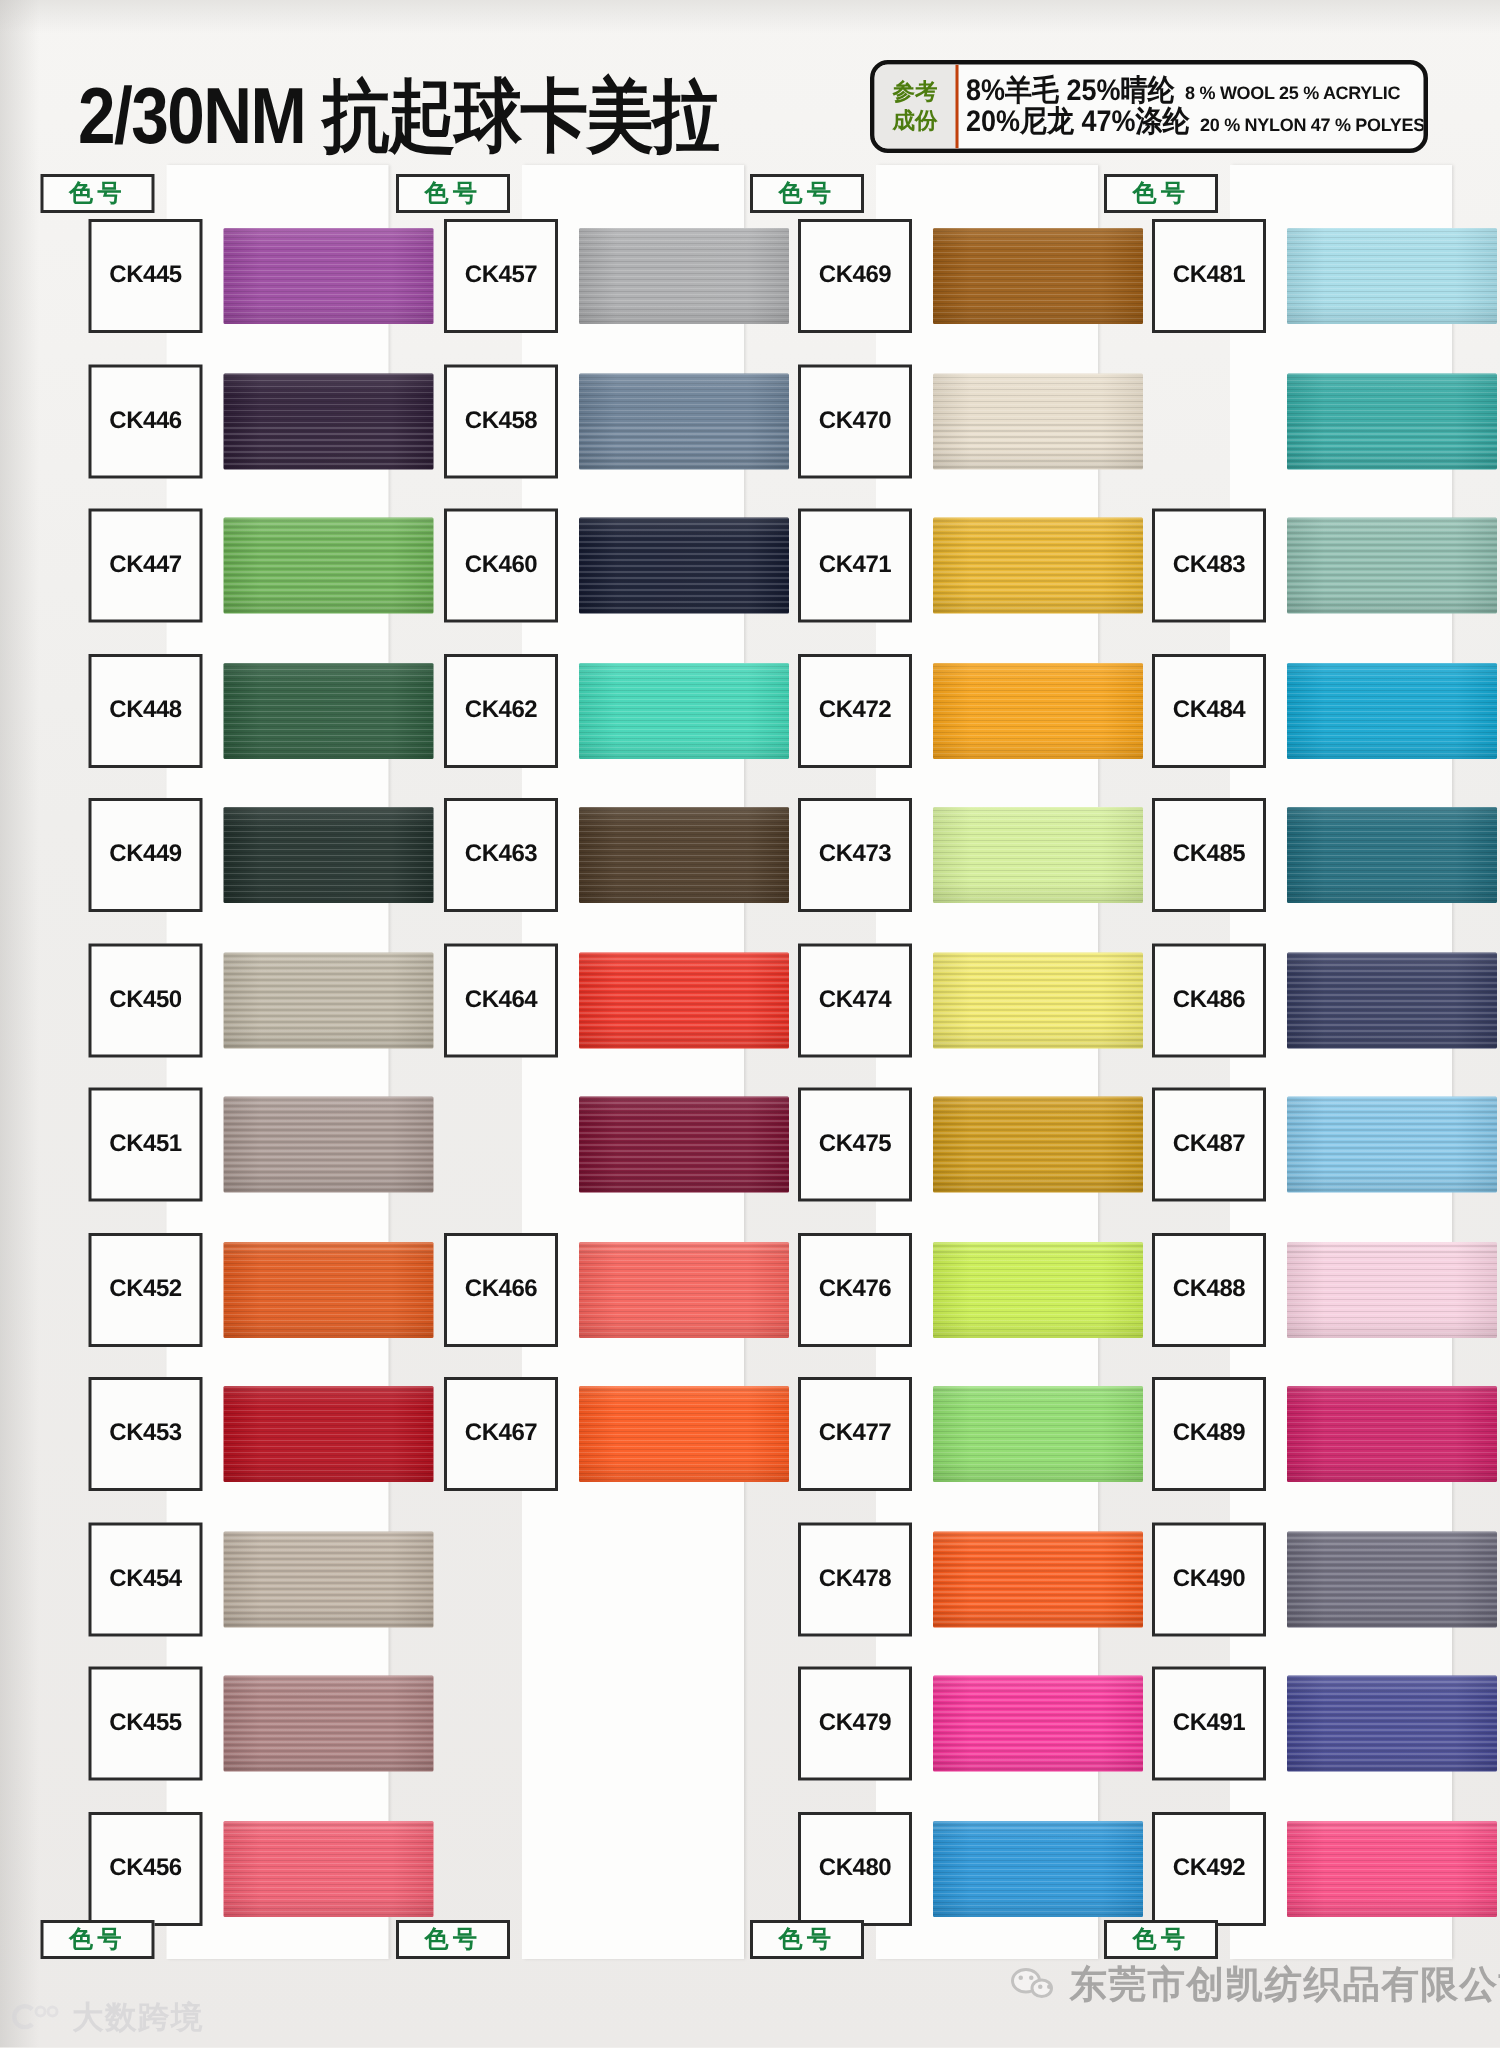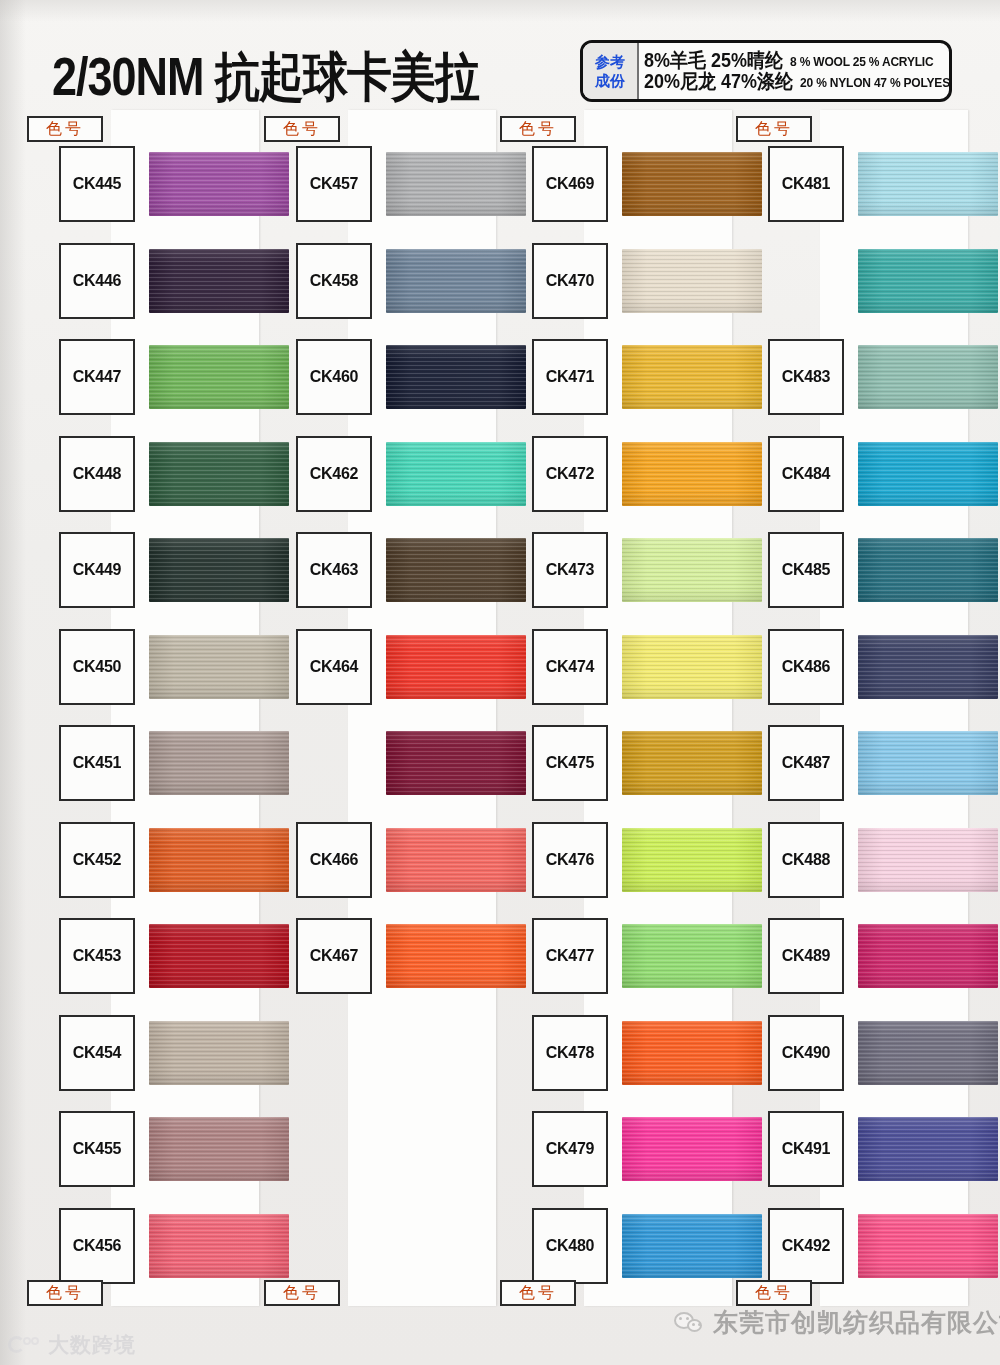--- a/index.html
+++ b/index.html
@@ -54,29 +54,29 @@
     background: #fbfbfa;
     display: flex;
     align-items: stretch;
     overflow: hidden;
   }
 
   .comp-label {
     width: 56px;
     flex: 0 0 56px;
     background: #e9e8e6;
-    border-right: 2px solid #737373;
+    border-right: 2px solid #c2410c;
     display: flex;
     flex-direction: column;
     justify-content: center;
     align-items: center;
     font-size: 15px;
     font-weight: bold;
     line-height: 1.3;
-    color: #1d4ed8;
+    color: #4d7c0f;
   }
 
   .comp-rows {
     flex: 1;
     display: flex;
     flex-direction: column;
     justify-content: center;
     padding: 2px 5px;
   }
 
@@ -139,22 +139,22 @@
     position: absolute;
     left: 0;
     width: 76px;
     height: 26px;
     border: 2px solid #2a2a2a;
     background: #fcfcfb;
     display: flex;
     align-items: center;
     justify-content: center;
     font-size: 16px;
-    font-weight: normal;
-    color: #c2410c;
+    font-weight: bold;
+    color: #15803d;
     letter-spacing: 3px;
     z-index: 4;
   }
 
   .col-header { top: 0; }
   .col-footer { bottom: 0; }
 
   .rows {
     position: absolute;
     top: 26px;

